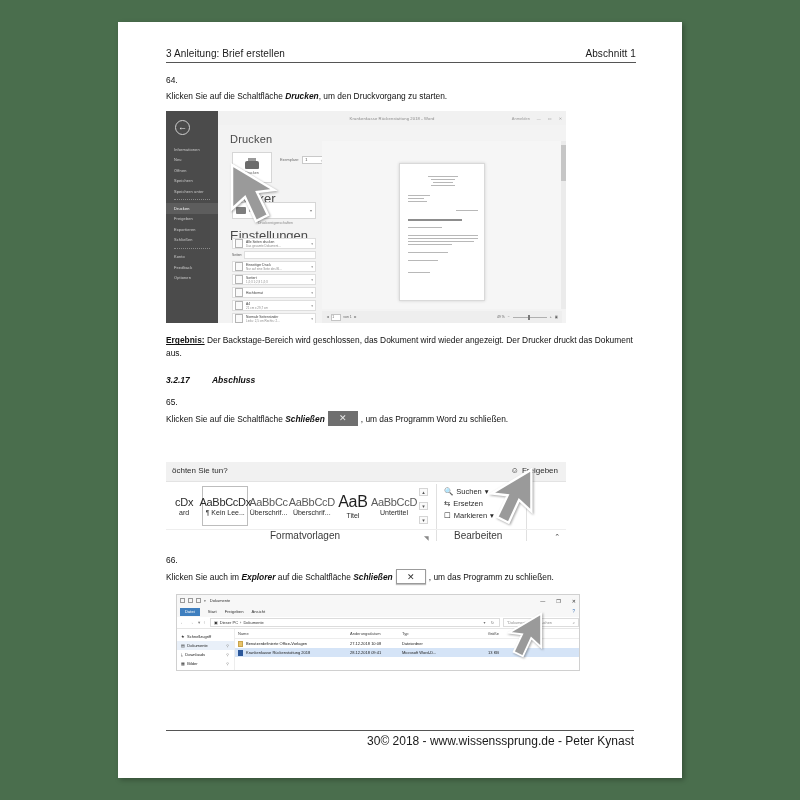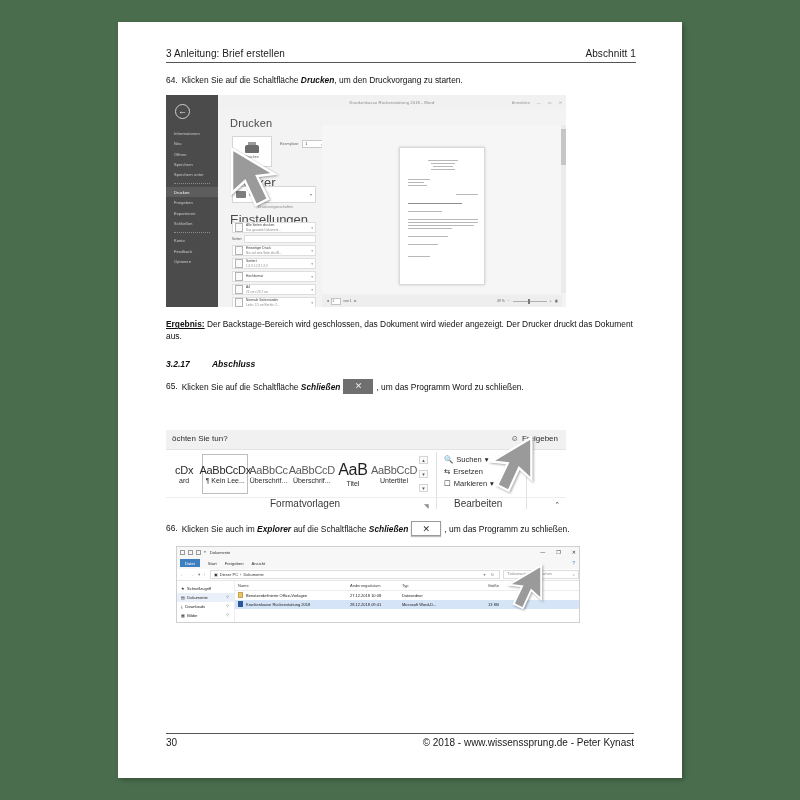--- a/index.html
+++ b/index.html
@@ -20,21 +20,21 @@
 
   
   .runhead {
     display: flex; justify-content: space-between;
     font-size: 10px; color: #1a1a1a; letter-spacing: .1px;
     padding-bottom: 3px; border-bottom: 1px solid #555;
   }
   
   .para { font-size: 8.4px; color: #111; line-height: 1.45; margin-top: 11px; }
   .para b { font-weight: bold; font-style: italic; }
-  .num-para { display: flex; gap: 4px; }
+  .num-para { display: flex; gap: 4px; flex-direction: column; }
   .num-para .txt { flex: 1; }
   .u { text-decoration: underline; font-weight: bold; }
   h3.sub {
     font-size: 8.6px; font-weight: bold; font-style: italic;
     margin-top: 16px; display: flex; gap: 22px; color: #111;
   }
   .inline-btn {
     display: inline-block; vertical-align: middle;
     width: 30px; height: 15px; background: #6f6f6f; color: #e8e8e8;
     text-align: center; font-size: 9px; line-height: 15px;
@@ -264,22 +264,22 @@
   .ex-row.sel { background: #d5e4f7; }
   .ex-row .ico { width: 5px; height: 6px; margin-left: 3px; flex: none; }
   .ico.folder { background: #e8c36a; border: .5px solid #c9a44c; }
   .ico.word { background: #2b579a; }
   .ex-row .nm { width: 104px; white-space: nowrap; overflow: hidden; }
 
   
   .footer {
     position: absolute; left: 48px; right: 48px; bottom: 30px;
     border-top: 1px solid #555; padding-top: 3px;
-    display: flex; justify-content: space-between;
-    font-size: 10px; color: #1a1a1a;
+    display: flex; justify-content: flex-end;
+    font-size: 12px; color: #1a1a1a;
   }
 </style>
 </head>
 <body>
 
 <div class="page">
  <div class="page-inner">
 
   <div class="runhead">
     <span>3 Anleitung: Brief erstellen</span>

